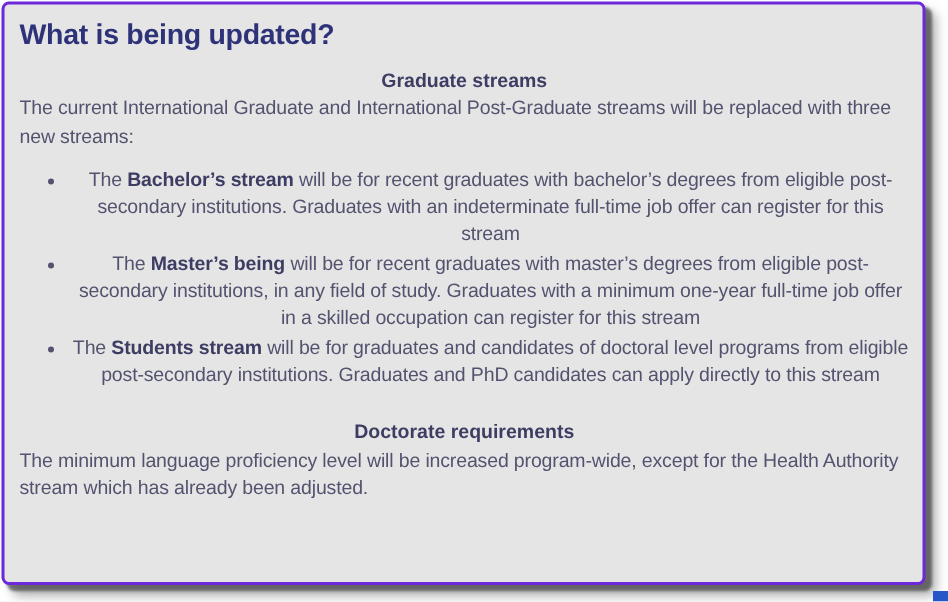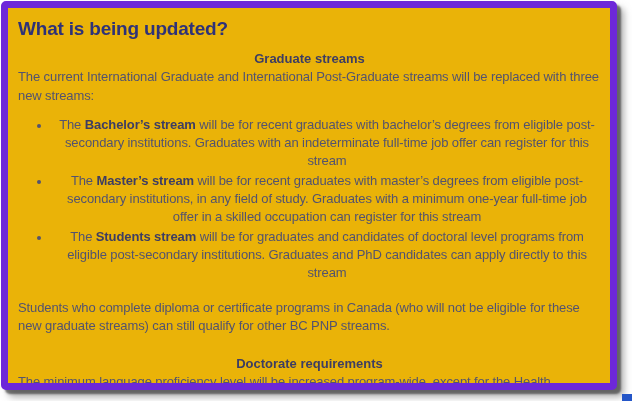--- a/index.html
+++ b/index.html
@@ -8,22 +8,22 @@
     background: #ffffff;
     font-family: "Liberation Sans", sans-serif;
     overflow: hidden;
   }
   .stage { position: relative; width: 632px; height: 401px; }
 
   .card {
     position: absolute;
     left: 1px; top: 1px;
     width: 616px; height: 389px;
-    background: #eab308;
-    border: 7px solid #6d28d9;
+    background: #e5e5e5;
+    border: 2px solid #6d28d9;
     border-radius: 5px;
     box-shadow: 4px 4px 2px rgba(75,75,75,0.75), 7px 7px 7px rgba(110,110,110,0.55);
     padding: 9px 9px 0 9px;
     overflow: hidden;
   }
 
   .page-title {
     font-size: 19px;
     font-weight: bold;
     color: #2e3278;
@@ -77,28 +77,27 @@
 
     <h2 class="subhead">Graduate streams</h2>
 
     <p class="intro">The current International Graduate and International Post-Graduate streams will be replaced with three new streams:</p>
 
     <ul class="stream-list">
       <li>
         <span>The </span><strong>Bachelor’s stream</strong><span> will be for recent graduates with bachelor’s degrees from eligible post-secondary institutions. Graduates with an indeterminate full-time job offer can register for this stream</span>
       </li>
       <li>
-        <span>The </span><strong>Master’s stream</strong><span> will be for recent graduates with master’s degrees from eligible post-secondary institutions, in any field of study. Graduates with a minimum one-year full-time job offer in a skilled occupation can register for this stream</span>
+        <span>The </span><strong>Master’s being</strong><span> will be for recent graduates with master’s degrees from eligible post-secondary institutions, in any field of study. Graduates with a minimum one-year full-time job offer in a skilled occupation can register for this stream</span>
       </li>
       <li>
         <span>The </span><strong>Students stream</strong><span> will be for graduates and candidates of doctoral level programs from eligible post-secondary institutions. Graduates and PhD candidates can apply directly to this stream</span>
       </li>
     </ul>
 
-    <p class="note">Students who complete diploma or certificate programs in Canada (who will not be eligible for these new graduate streams) can still qualify for other BC PNP streams.</p>
 
     <h2 class="subhead lang-head">Doctorate requirements</h2>
 
     <p>The minimum language proficiency level will be increased program-wide, except for the Health Authority stream which has already been adjusted.</p>
 
   </div>
 
   <div class="corner-artifact"></div>
 </div>
 

